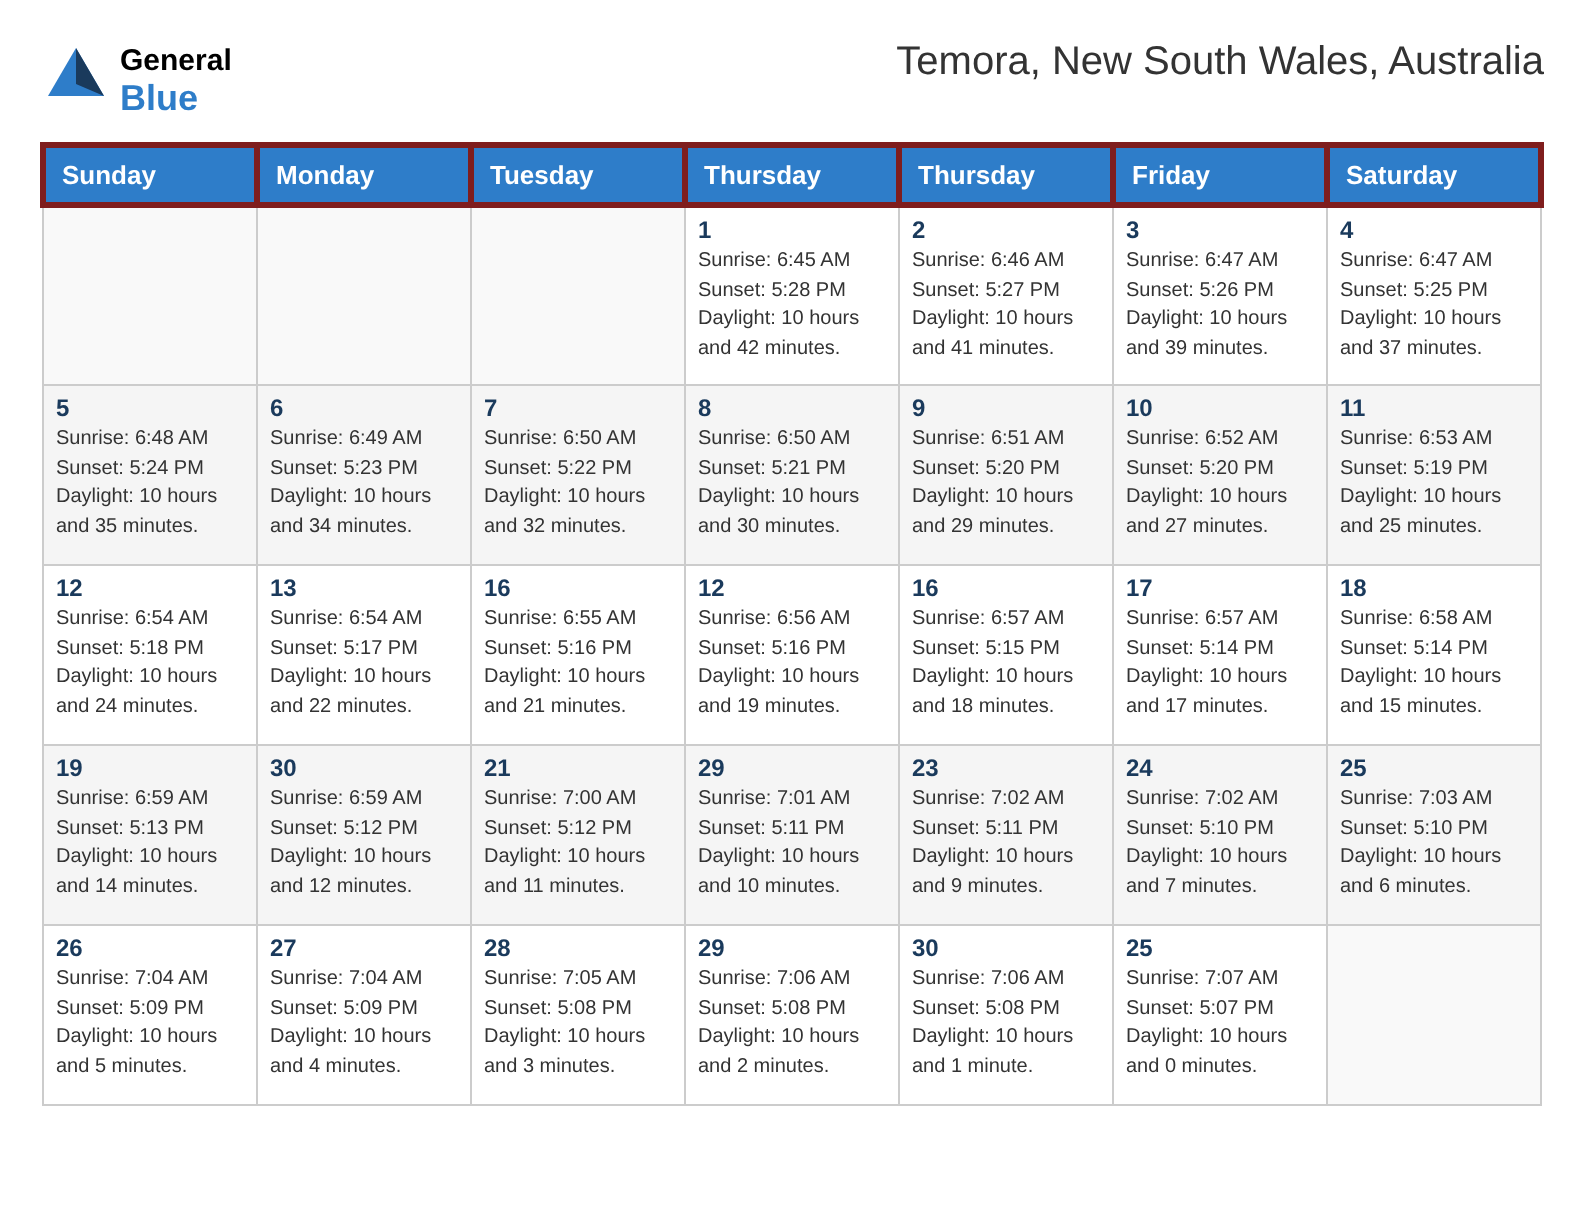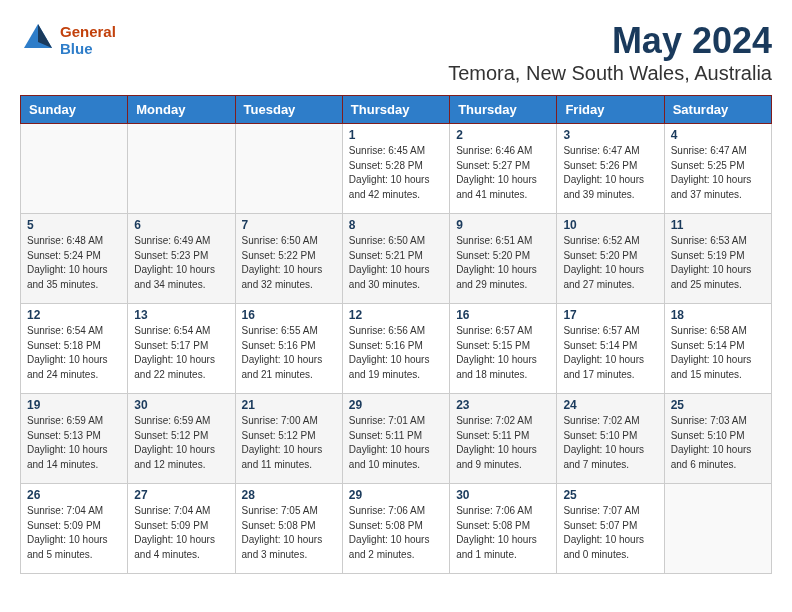--- a/index.html
+++ b/index.html
@@ -36,21 +36,21 @@
       width: 100%;
       border-collapse: collapse;
       table-layout: fixed;
     }
     .calendar th {
       background-color: #2e7dc9;
       color: #fff;
       text-align: left;
       padding: 6px 8px;
       font-size: 13px;
-      border: 1px solid #7f1d1d;
+      border: 3px solid #7f1d1d;
     }
     .calendar td {
       border: 1px solid #ccc;
       vertical-align: top;
       padding: 4px 6px;
       height: 90px;
       background: #fff;
       font-size: 10.5px;
       color: #333;
     }
@@ -78,26 +78,25 @@
 <div class="header">
   <div class="logo">
     <div>
       <svg width="36" height="36" viewBox="0 0 36 36">
         <rect x="0" y="0" width="36" height="36" fill="white"></rect>
         <polygon points="18,4 32,28 4,28" fill="#2e7dc9"></polygon>
         <polygon points="18,4 32,28 18,22" fill="#1a3a5c"></polygon>
       </svg>
     </div>
     <div style="margin-left:4px;">
-      <div style="font-size:15px;font-weight:bold;color:#c2410c;">General</div>
-      <div style="font-size:15px;font-weight:bold;color:#2e7dc9;">Blue</div>
+      <div style="font-size:15px;font-weight:bold;color:#000000;">General</div>
+      <div style="font-size:18px;font-weight:bold;color:#2e7dc9;">Blue</div>
     </div>
   </div>
   <div class="title-block">
-    <div class="month-title">May 2024</div>
     <div class="location">Temora, New South Wales, Australia</div>
   </div>
 </div>
 
 <table class="calendar">
   <thead>
     <tr id="header-row">
         <th>Sunday</th>
         <th>Monday</th>
         <th>Tuesday</th>

